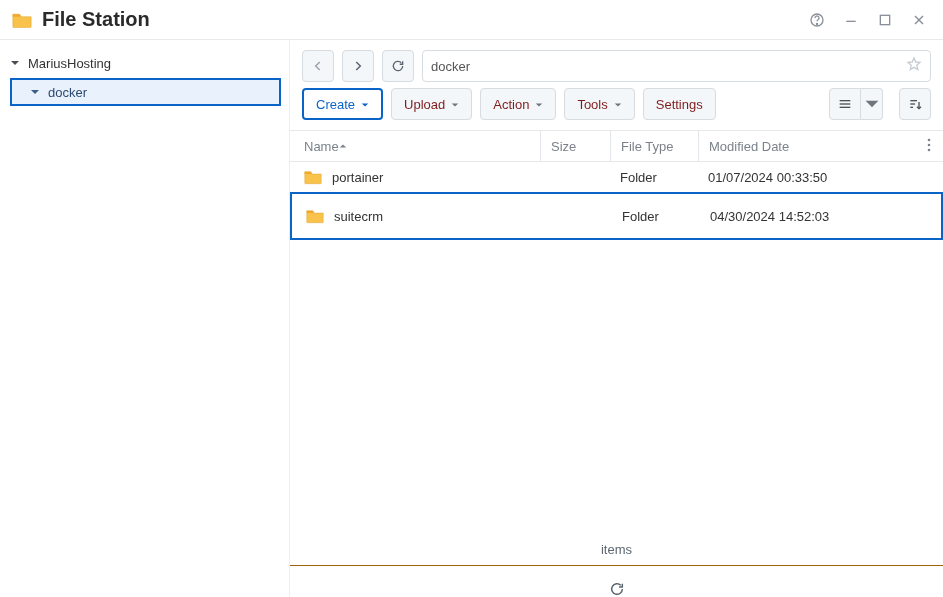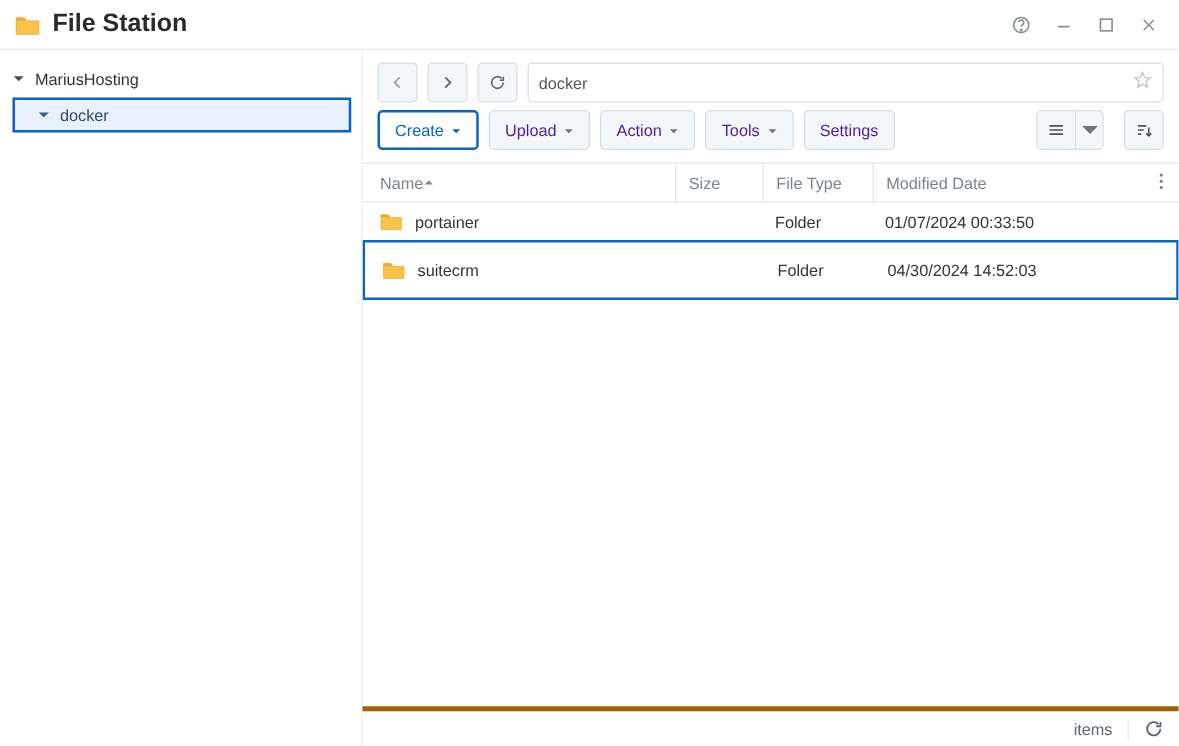--- a/index.html
+++ b/index.html
@@ -138,21 +138,21 @@
     height:32px;
     border:1px solid #d7dce1;
     background:#f4f7fa;
     border-radius:4px;
     display:flex;
     align-items:center;
     justify-content:center;
     cursor:pointer;
     padding:0 12px;
     gap:6px;
-    color:#4c1d95;
+    color:#7f1d1d;
   }
   .act-btn .caret svg { width:8px; height:8px; }
   .act-btn.highlight {
     background:#fff;
     border:2px solid #0a63c7;
     color:#0a63c7;
   }
   .toolbar2 .spacer { flex:1; }
   .view-group { display:flex; }
   .view-btn {
@@ -197,27 +197,28 @@
   .row .folder-icon { width:18px; height:16px; display:flex; }
   .row.selected {
     border:2px solid #0a63c7;
     background:#fff;
     height:48px;
   }
 
   
   .statusbar {
     height:32px;
-    border-top:4px solid #a16207;
+    border-top:1px solid #a16207;
     display:flex;
     align-items:center;
     justify-content:flex-end;
     padding:0 12px;
     gap:12px;
     color:#5c6670;
+    flex-direction:column;
   }
   .statusbar .sep { width:1px; height:18px; background:#e2e6ea; }
   .statusbar .refresh { cursor:pointer; display:flex; }
   .statusbar .refresh svg { width:16px; height:16px; }
 
   .folder-svg { width:20px; height:18px; }
 </style>
 </head>
 <body>
 

